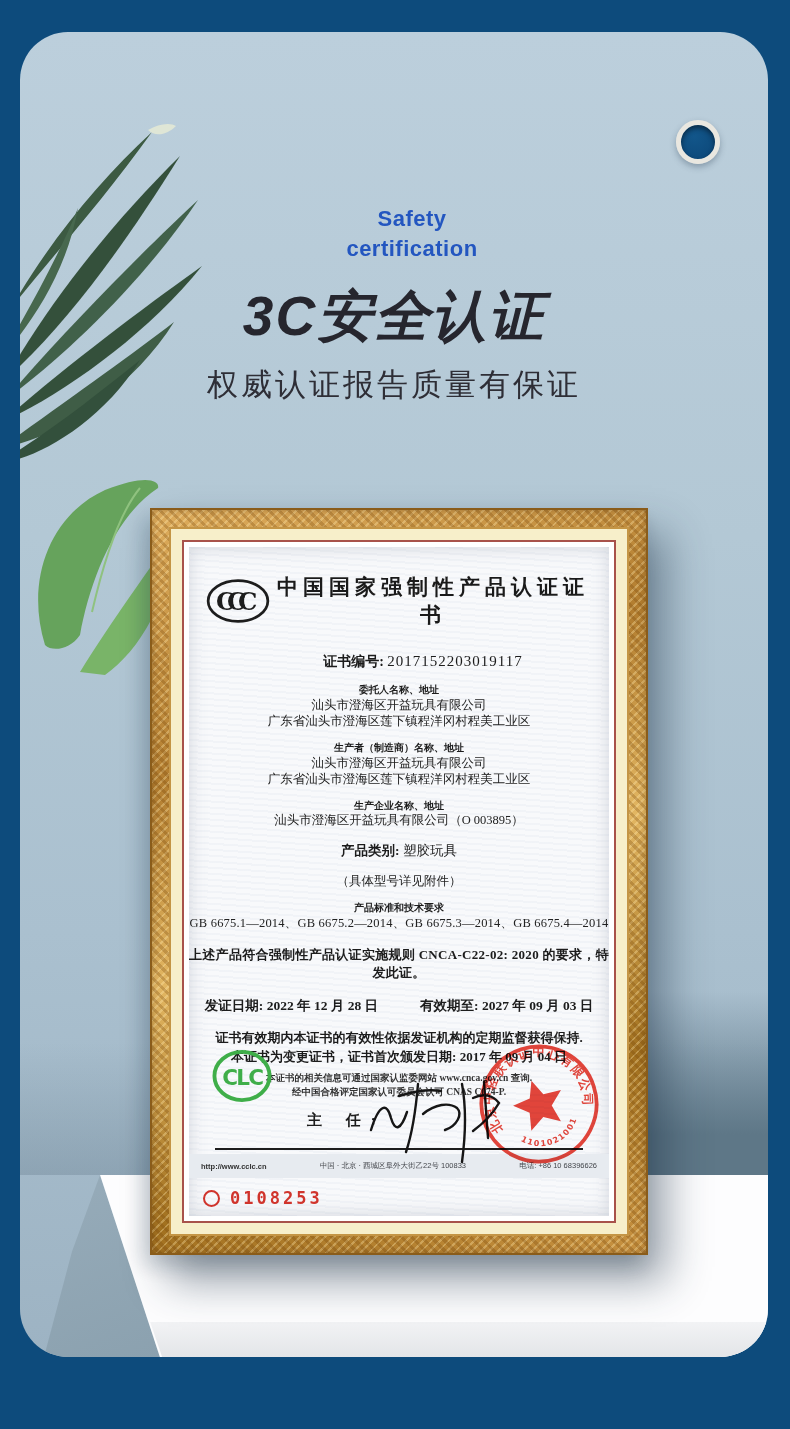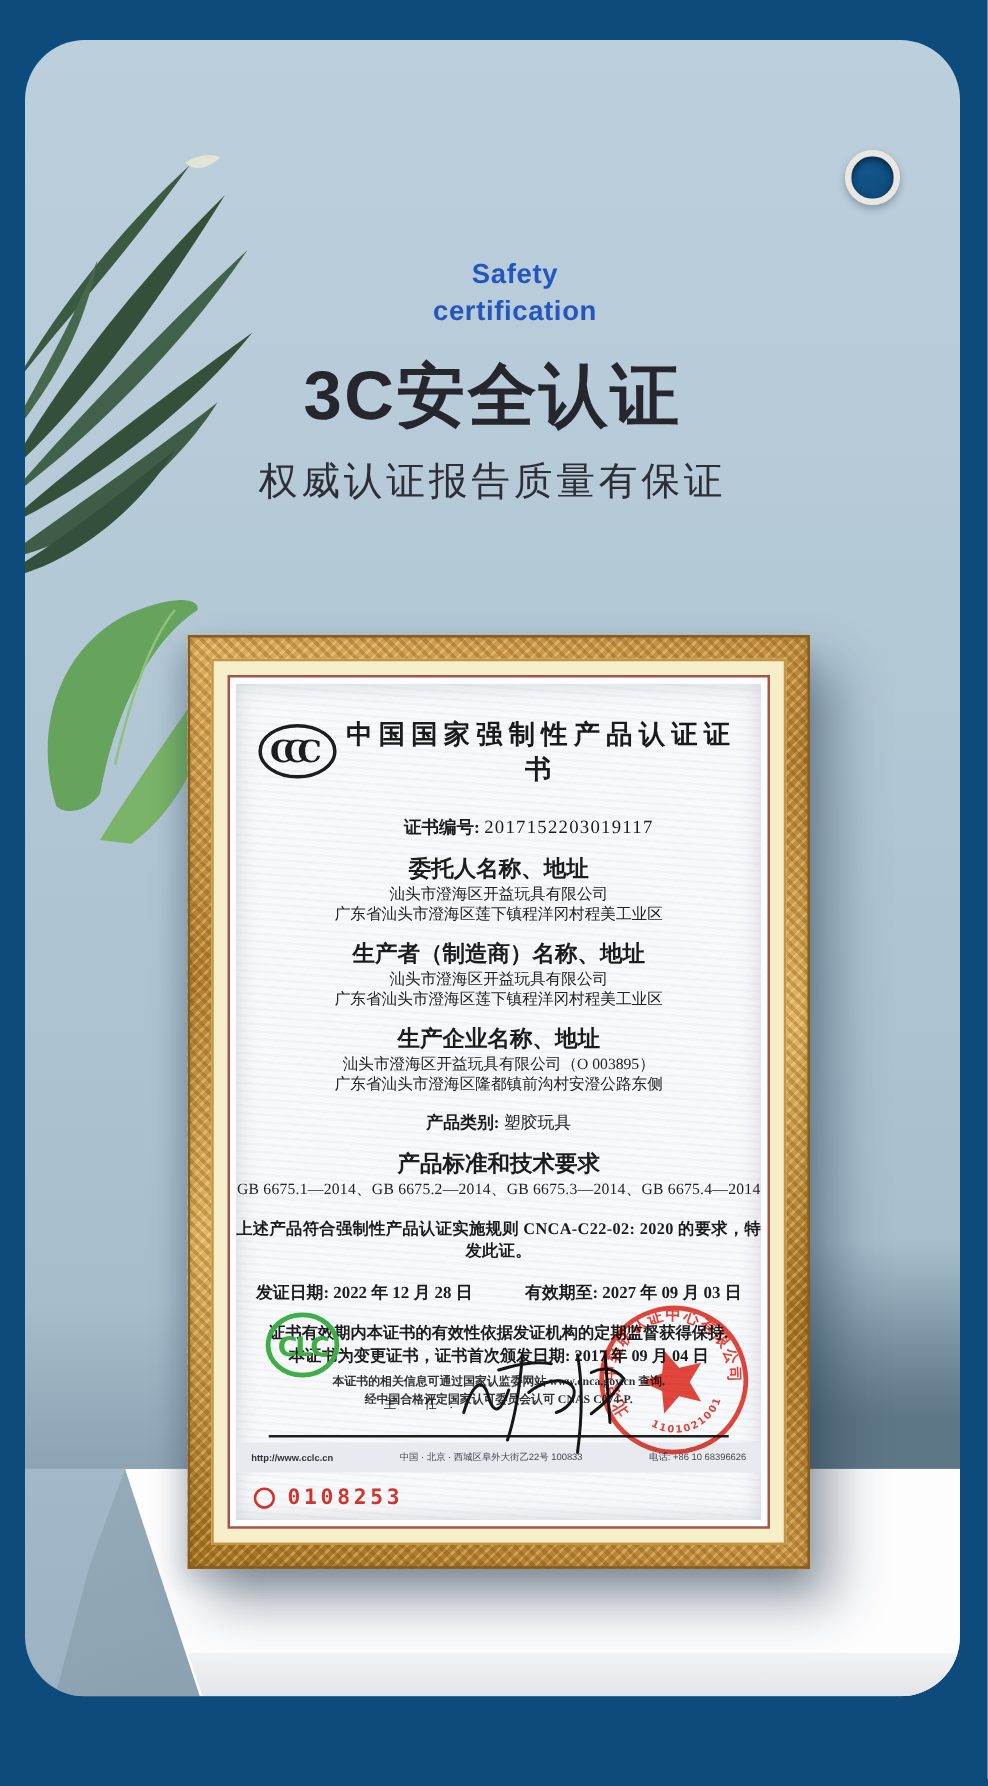--- a/index.html
+++ b/index.html
@@ -25,21 +25,21 @@
                 background:linear-gradient(100deg,rgba(110,126,140,.5),rgba(110,126,140,0) 72%);
                 clip-path:polygon(0 0,100% 0,55% 100%,0 100%);filter:blur(3px);}
   
   .hole{position:absolute;left:656px;top:88px;width:34px;height:34px;border-radius:50%;
         background:radial-gradient(circle at 40% 35%,#12568a,#0c4677);
         border:5px solid #e9e7e0;box-shadow:0 3px 6px rgba(40,60,80,.35), inset 0 3px 5px rgba(0,0,0,.45);}
   
   .eyebrow{position:absolute;left:0;top:172px;width:784px;text-align:center;
            color:#2356c0;font-weight:bold;font-size:22px;line-height:1.35;letter-spacing:.5px;}
   .main-title{position:absolute;left:0;top:248px;width:748px;text-align:center;
-              color:#26262e;font-weight:800;font-size:55px;letter-spacing:2px;}
+              color:#26262e;font-weight:800;font-size:55px;letter-spacing:2px;font-style:italic;}
   .subtitle{position:absolute;left:0;top:332px;width:748px;text-align:center;
             color:#2e2e36;font-size:31px;letter-spacing:3px;}
   
   .frame{position:absolute;left:130px;top:476px;width:498px;height:747px;box-sizing:border-box;
          padding:19px;z-index:5;
          background:
            repeating-linear-gradient(45deg,rgba(122,74,14,.28) 0 3px,rgba(0,0,0,0) 3px 7px),
            repeating-linear-gradient(-45deg,rgba(255,232,172,.33) 0 2px,rgba(0,0,0,0) 2px 6px),
            linear-gradient(160deg,#dfae5e 0%,#b27d2f 30%,#e2b662 52%,#a1701f 78%,#c99342 100%);
          box-shadow:inset 0 0 0 2px #8a5c1a, inset 0 0 8px rgba(60,30,0,.5),
@@ -50,33 +50,33 @@
          background-image:repeating-linear-gradient(4deg,rgba(198,208,224,.14) 0 2px,rgba(0,0,0,0) 2px 6px);
          box-shadow:inset 0 0 18px rgba(120,130,150,.30);
          font-family:"Liberation Serif",serif;color:#1c1c1c;text-align:center;overflow:hidden;}
   
   .logo-row{display:flex;align-items:center;margin:26px 14px 0 16px;}
   .cert-title{flex:1;font-size:21px;font-weight:bold;letter-spacing:5px;color:#1a1a1a;}
   .num-line{margin-top:24px;font-size:14px;padding-left:48px;}
   .num-line .lbl{font-weight:bold;}
   .num-line .val{font-size:15px;letter-spacing:1px;}
   .blk{margin-top:13px;line-height:1.28;}
-  .blk .h{font-weight:bold;font-size:18px;}
+  .blk .h{font-weight:bold;font-size:10px;}
   .blk .t{font-size:12.5px;color:#222;}
   .inline-line{margin-top:14px;font-size:13.5px;}
   .inline-line .lbl{font-weight:bold;}
   .note-small{font-size:10.5px;}
   .gb-line{font-size:12px;letter-spacing:.2px;}
   .conf{margin-top:15px;font-size:13px;font-weight:bold;letter-spacing:.3px;}
   .dates{margin-top:15px;font-size:13.5px;font-weight:bold;display:flex;justify-content:center;gap:42px;}
   .valid{margin-top:14px;font-size:13px;font-weight:bold;line-height:1.45;}
   .tiny{margin-top:4px;font-size:9.5px;font-weight:bold;color:#333;line-height:1.5;}
   
   .clc{position:absolute;left:22px;bottom:112px;}
-  .director{position:absolute;left:118px;bottom:86px;font-size:10px;font-weight:normal;letter-spacing:10px;}
+  .director{position:absolute;left:118px;bottom:86px;font-size:15px;font-weight:bold;letter-spacing:10px;}
   .signature{position:absolute;left:176px;bottom:52px;z-index:3;}
   .rule{position:absolute;left:26px;right:26px;bottom:66px;height:2px;background:#1d1d1d;}
   .stamp{position:absolute;right:4px;bottom:46px;z-index:4;mix-blend-mode:multiply;}
   .paper-footer{position:absolute;left:0;right:0;bottom:38px;height:24px;background:#e7ebf0;
                 display:flex;align-items:center;justify-content:space-between;padding:0 12px;
                 font-size:7.5px;color:#44474c;font-family:"Liberation Sans",sans-serif;}
   .paper-footer .site{font-weight:bold;color:#333;}
   .serial{position:absolute;left:14px;bottom:8px;display:flex;align-items:center;gap:10px;color:#d0342c;}
   .serial .ring{width:13px;height:13px;border:2px solid #d0342c;border-radius:50%;}
   .serial .digits{font-size:17px;font-weight:bold;letter-spacing:3px;font-family:"DejaVu Sans Mono",monospace;}
@@ -146,29 +146,29 @@
 
             <div class="blk">
               <div class="h">生产者（制造商）名称、地址</div>
               <div class="t">汕头市澄海区开益玩具有限公司</div>
               <div class="t">广东省汕头市澄海区莲下镇程洋冈村程美工业区</div>
             </div>
 
             <div class="blk">
               <div class="h">生产企业名称、地址</div>
               <div class="t">汕头市澄海区开益玩具有限公司（O 003895）</div>
-              <div class="t">广东省汕头市澄海区隆都镇前沟村安澄公路东侧</div>
             </div>
 
             <div class="inline-line">
               <span class="lbl">产品类别:</span>
               <span>塑胶玩具</span>
             </div>
 
             <div class="blk">
+              <div class="t note-small">（具体型号详见附件）</div>
             </div>
 
             <div class="blk">
               <div class="h">产品标准和技术要求</div>
               <div class="t gb-line">GB 6675.1—2014、GB 6675.2—2014、GB 6675.3—2014、GB 6675.4—2014</div>
             </div>
 
             <div class="conf">上述产品符合强制性产品认证实施规则 CNCA-C22-02: 2020 的要求，特发此证。</div>
 
             <div class="dates">

